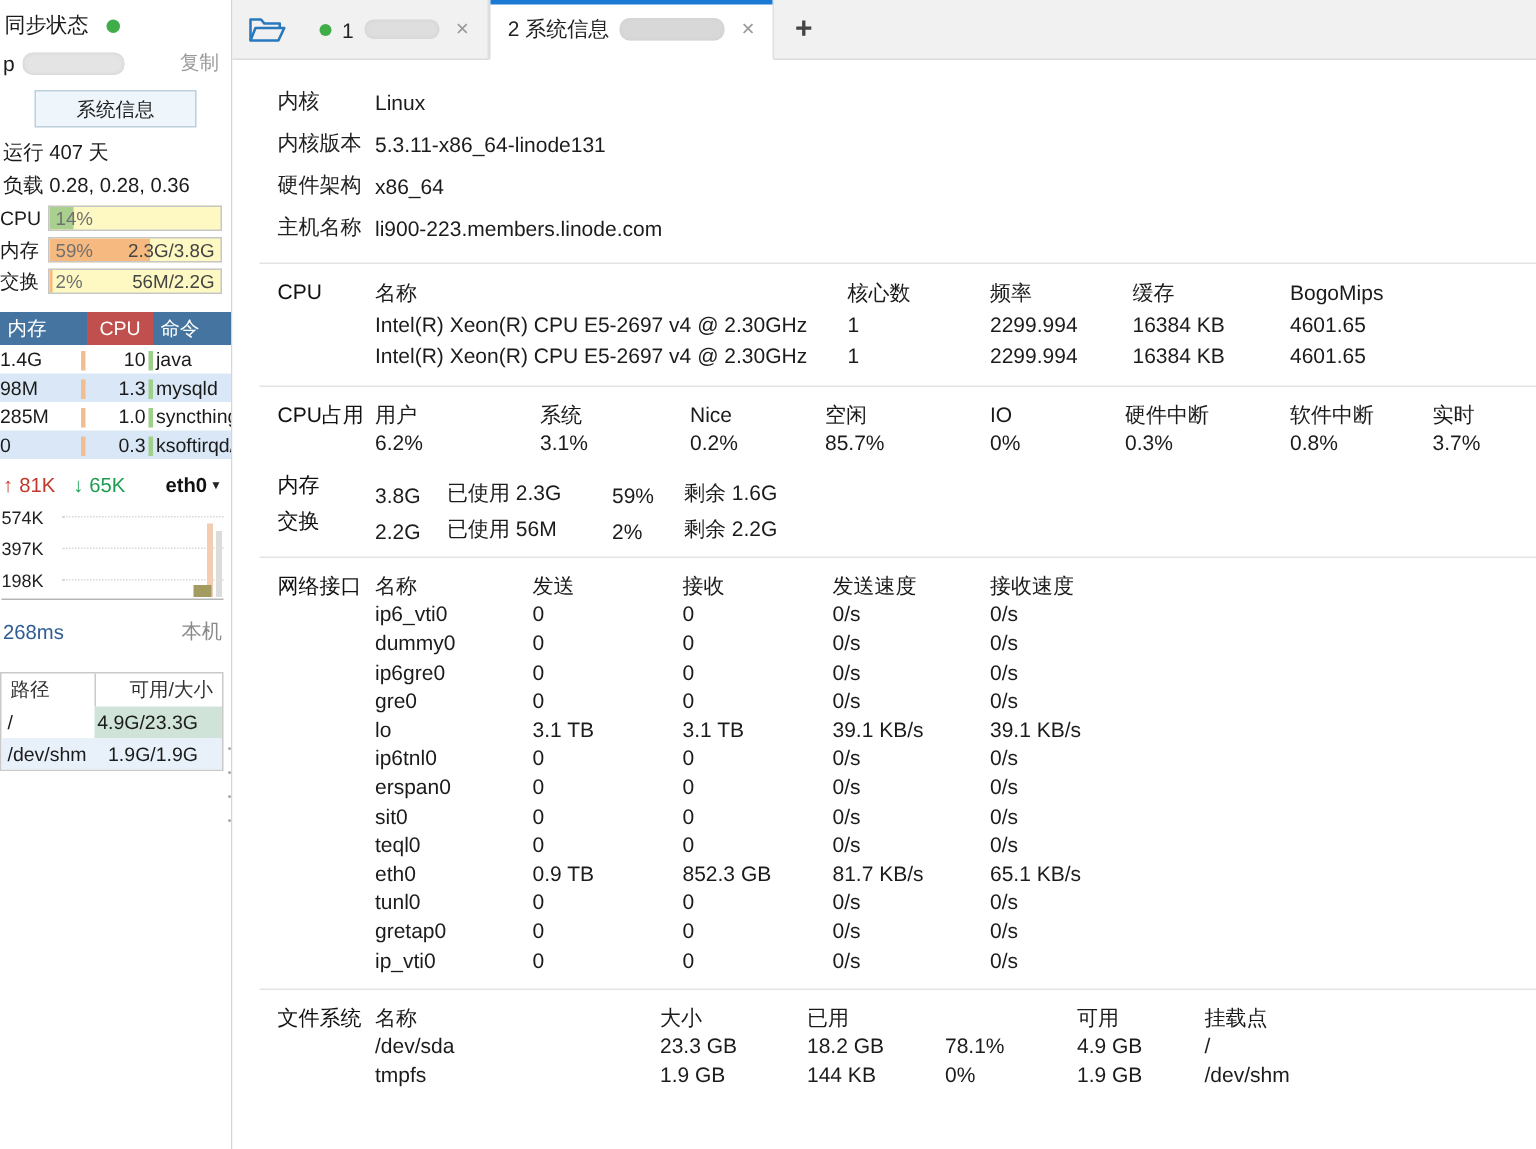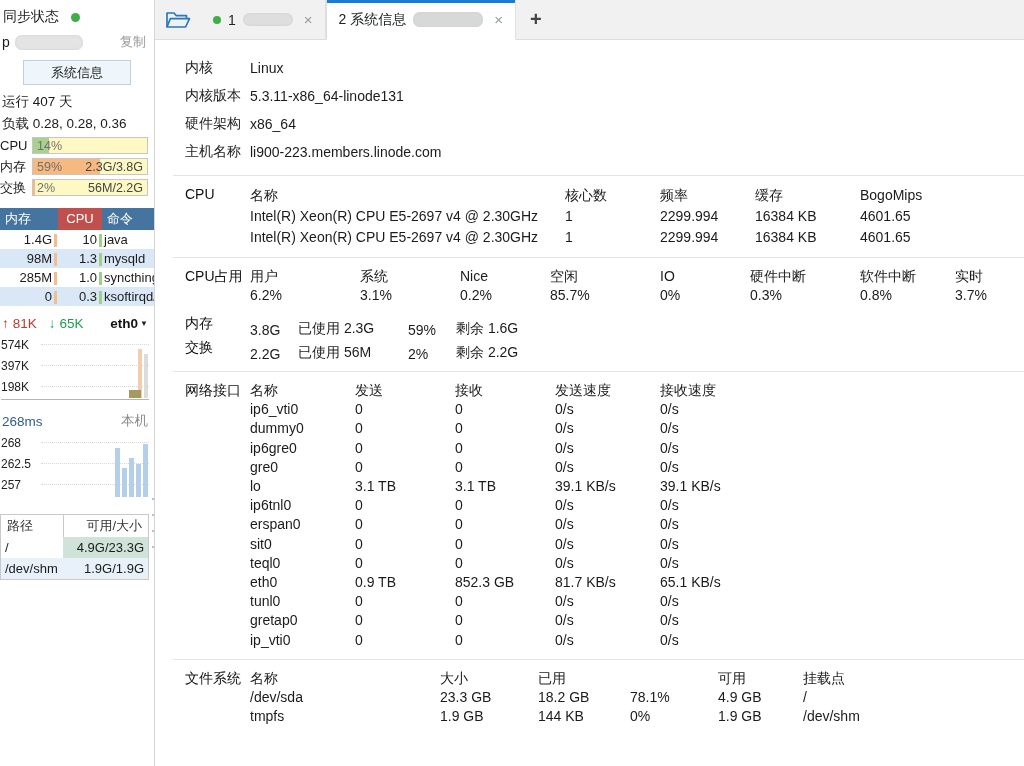--- a/index.html
+++ b/index.html
@@ -28,21 +28,21 @@
   .gauge-detail { position:absolute; right:4px; top:1px; font-size:12.5px; color:#444; }
 
   .proc-t { margin-top:10px; }
   .proc-t .tr, .proc-head { display:grid; grid-template-columns:58px 44px 1fr; }
   .proc-head { height:22px; line-height:22px; color:#fff; font-size:13px; }
   .proc-head .hc { background:#44749f; padding-left:5px; cursor:pointer; }
   .proc-head .hc.cpu { background:#c0504d; text-align:center; padding-left:0; }
   .proc-rows .tr { height:19px; line-height:19px; font-size:13px; }
   .proc-rows .tr:nth-child(even) { background:#d9e7f6; }
   .proc-rows .tc { position:relative; overflow:hidden; white-space:nowrap; }
-  .proc-rows .tc:nth-child(1) { text-align:right; padding-right:6px; }
+  .proc-rows .tc:nth-child(1) { padding-right:6px; }
   .proc-rows .tc:nth-child(1)::after { content:""; position:absolute; right:1px; bottom:2px; width:3px; height:70%; background:#f3bd92; }
   .proc-rows .tc:nth-child(2) { text-align:right; padding-right:5px; }
   .proc-rows .tc:nth-child(2)::after { content:""; position:absolute; right:0; bottom:2px; width:3px; height:70%; background:#9fd08a; }
   .proc-rows .tc:nth-child(3) { padding-left:2px; }
 
   .netmon-head { display:flex; align-items:center; gap:4px; padding:10px 6px 3px 2px; font-size:13.5px; }
   .up-arrow { color:#c0392b; font-weight:bold; }
   .up-val { color:#c0392b; }
   .down-arrow { color:#1d9e4f; font-weight:bold; margin-left:8px; }
   .down-val { color:#1d9e4f; }
@@ -61,21 +61,21 @@
   .ping-val { color:#2f5c93; }
   .ping-target { margin-left:auto; color:#8a8a8a; }
 
   .disk-t { margin:16px 5px 16px 0; border:1px solid #c9c9c9; font-size:13px; }
   .disk-head { display:grid; grid-template-columns:62px 1fr; height:22px; line-height:22px; color:#333; }
   .disk-head .hc { padding-left:6px; cursor:pointer; }
   .disk-head .hc:nth-child(2) { border-left:1px solid #c9c9c9; text-align:right; padding-right:6px;padding-left:20px; }
   .disk-rows .tr { display:grid; grid-template-columns:62px 1fr; height:21px; line-height:21px; }
   .disk-rows .tr:nth-child(2) { background:#e8f1fa; }
   .disk-rows .tc:nth-child(1) { padding-left:4px; }
-  .disk-rows .tc:nth-child(2) { text-align:right; padding-right:4px; }
+  .disk-rows .tc:nth-child(2) { text-align:right; padding-right:16px; }
   .disk-rows .tr:nth-child(1) .tc:nth-child(2) { background:#cfe3d8; }
 
   .resize-handle { position:absolute; left:150px; top:498px; width:5px; height:50px;
     display:flex; flex-direction:column; justify-content:space-between; align-items:center; cursor:ew-resize; }
   .resize-handle i { width:2px; height:2px; border-radius:50%; background:#aaa; }
 
   
   .rightcol { flex:1; display:flex; flex-direction:column; min-width:0; }
   .tabbar { height:40px; background:#f1f1f1; border-bottom:1px solid #dcdcdc;
     display:flex; align-items:stretch; }
@@ -210,41 +210,20 @@
         <div class="bar" style="height: 88%; background: rgb(243, 205, 178);"></div>
         <div class="bar" style="height: 80%; background: rgb(220, 220, 220);"></div>
       </div>
     <div class="net-marker"></div>
   </div>
 
   <div class="pingmon-head">
     <span class="ping-val">268ms</span>
     <span class="ping-target">本机</span>
   </div>
-  <div class="chart ping">
-    <div class="gridline">
-        <span class="yl">268</span>
-        <span class="dots"></span>
-      </div>
-    <div class="gridline">
-        <span class="yl">262.5</span>
-        <span class="dots"></span>
-      </div>
-    <div class="gridline">
-        <span class="yl">257</span>
-        <span class="dots"></span>
-      </div>
-    <div class="bars">
-        <div class="bar" style="height: 88%; background: rgb(181, 207, 233);"></div>
-        <div class="bar" style="height: 52%; background: rgb(181, 207, 233);"></div>
-        <div class="bar" style="height: 70%; background: rgb(181, 207, 233);"></div>
-        <div class="bar" style="height: 58%; background: rgb(181, 207, 233);"></div>
-        <div class="bar" style="height: 95%; background: rgb(181, 207, 233);"></div>
-      </div>
-  </div>
 
   <div class="disk-t">
     <div class="disk-head">
       <span class="hc">路径</span>
       <span class="hc">可用/大小</span>
     </div>
     <div class="disk-rows">
         <div class="tr">
           <div class="tc">/</div>
           <div class="tc">4.9G/23.3G</div>

